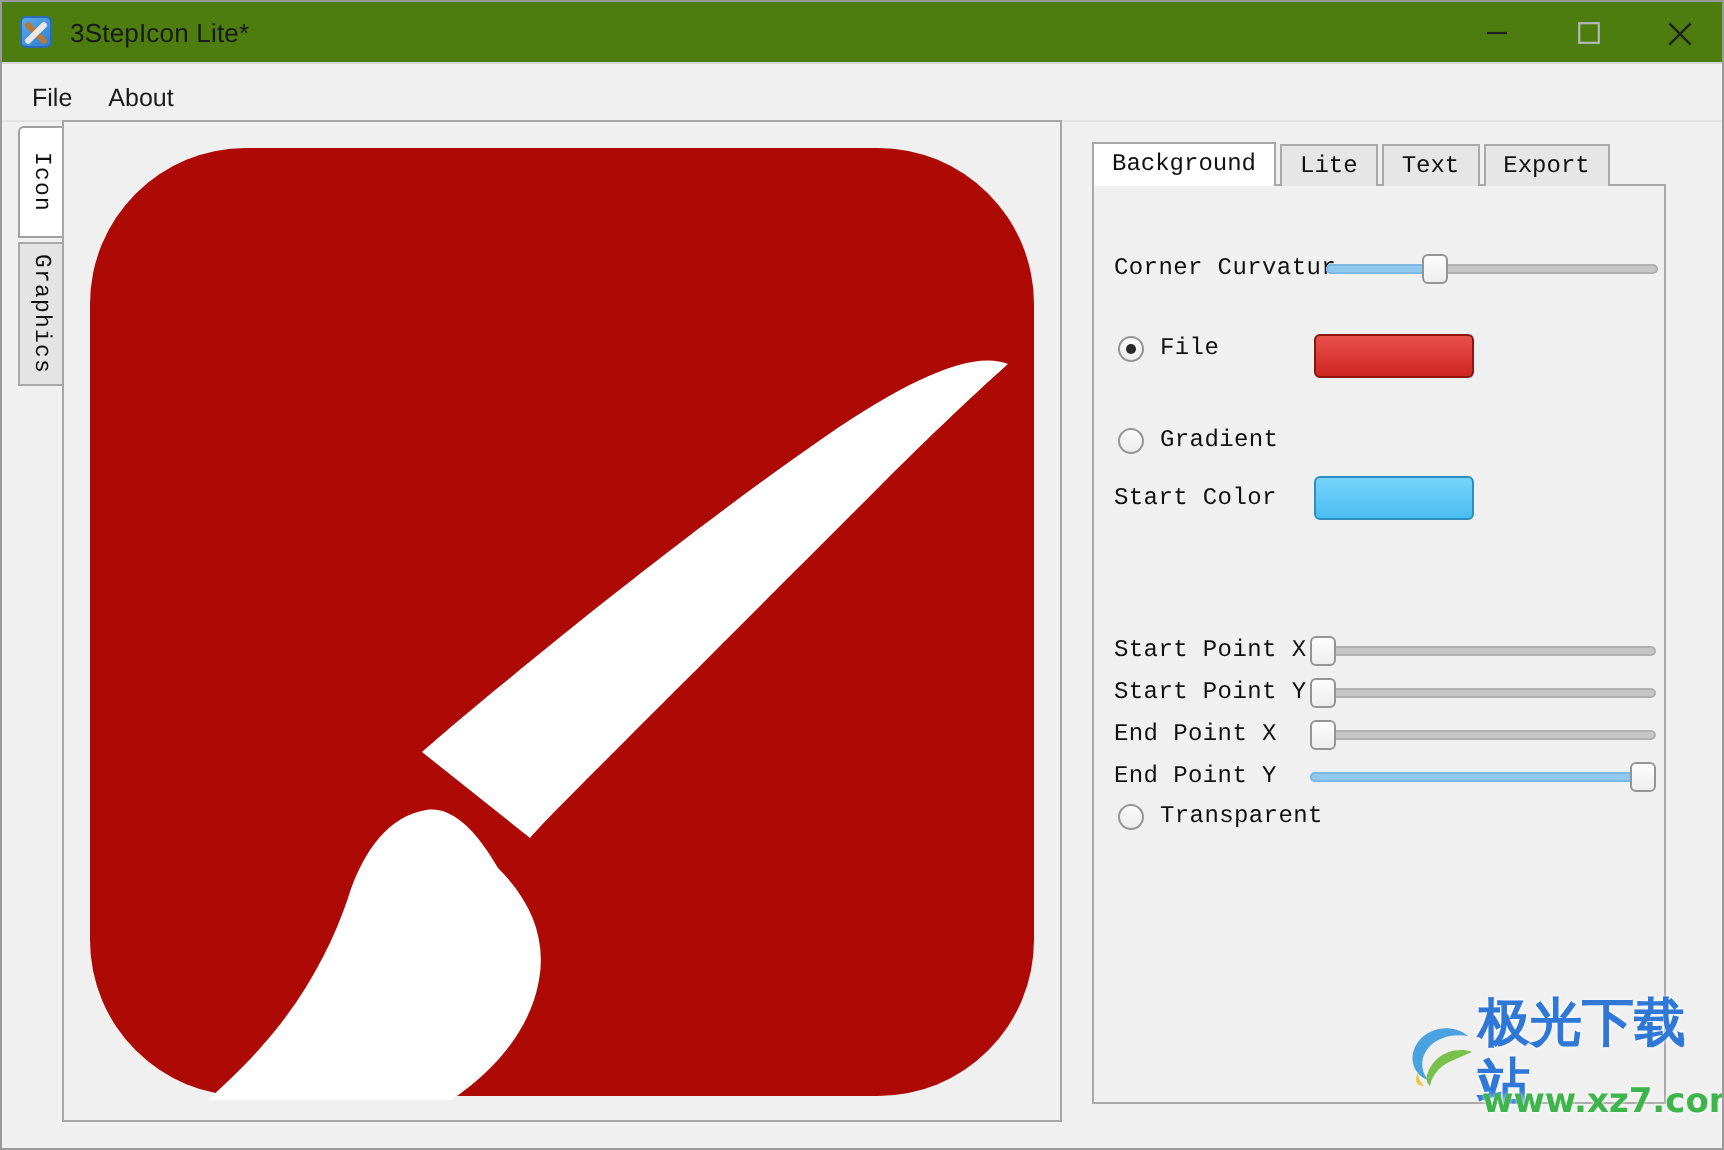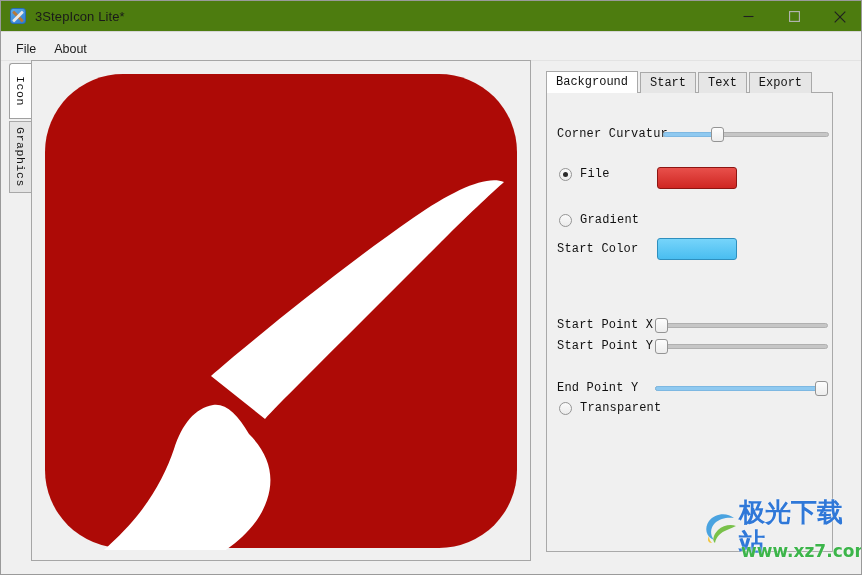--- a/index.html
+++ b/index.html
@@ -322,21 +322,21 @@
                  C 139 352, 152 336, 170 333
                  C 183 331, 195 343, 206 362 Z"></path>
       </svg>
     </div>
   </div>
 
   <div class="right-panel">
 
     <div class="tabstrip">
       <div class="htab active">Background</div>
-      <div class="htab">Start</div>
+      <div class="htab">Lite</div>
       <div class="htab">Text</div>
       <div class="htab">Export</div>
     </div>
 
     <div class="tabbody">
 
       <div class="row" style="left:10px; top:33px; width:272px;">
         <span class="ctl-label" style="width:102px;">Corner Curvatur</span>
         <div class="slider" style="width:172px; margin-left:4px;">
           <div class="track"></div>
@@ -379,20 +379,27 @@
       </div>
 
       <div class="row" style="left:10px; top:245px; width:275px;">
         <span class="ctl-label" style="width:94px;">Start Point Y</span>
         <div class="slider" style="width:173px; margin-left:4px;">
           <div class="track"></div>
           <div class="thumb" style="left:0px;"></div>
         </div>
       </div>
 
+      <div class="row" style="left:10px; top:266px; width:275px;">
+        <span class="ctl-label" style="width:94px;">End Point X</span>
+        <div class="slider" style="width:173px; margin-left:4px;">
+          <div class="track"></div>
+          <div class="thumb" style="left:0px;"></div>
+        </div>
+      </div>
 
       <div class="row" style="left:10px; top:287px; width:275px;align-items:center;">
         <span class="ctl-label" style="width:94px;">End Point Y</span>
         <div class="slider" style="width:173px; margin-left:4px;">
           <div class="track"></div>
           <div class="fill" style="width:100%;"></div>
           <div class="thumb" style="left:calc(100% - 13px);"></div>
         </div>
       </div>
 

